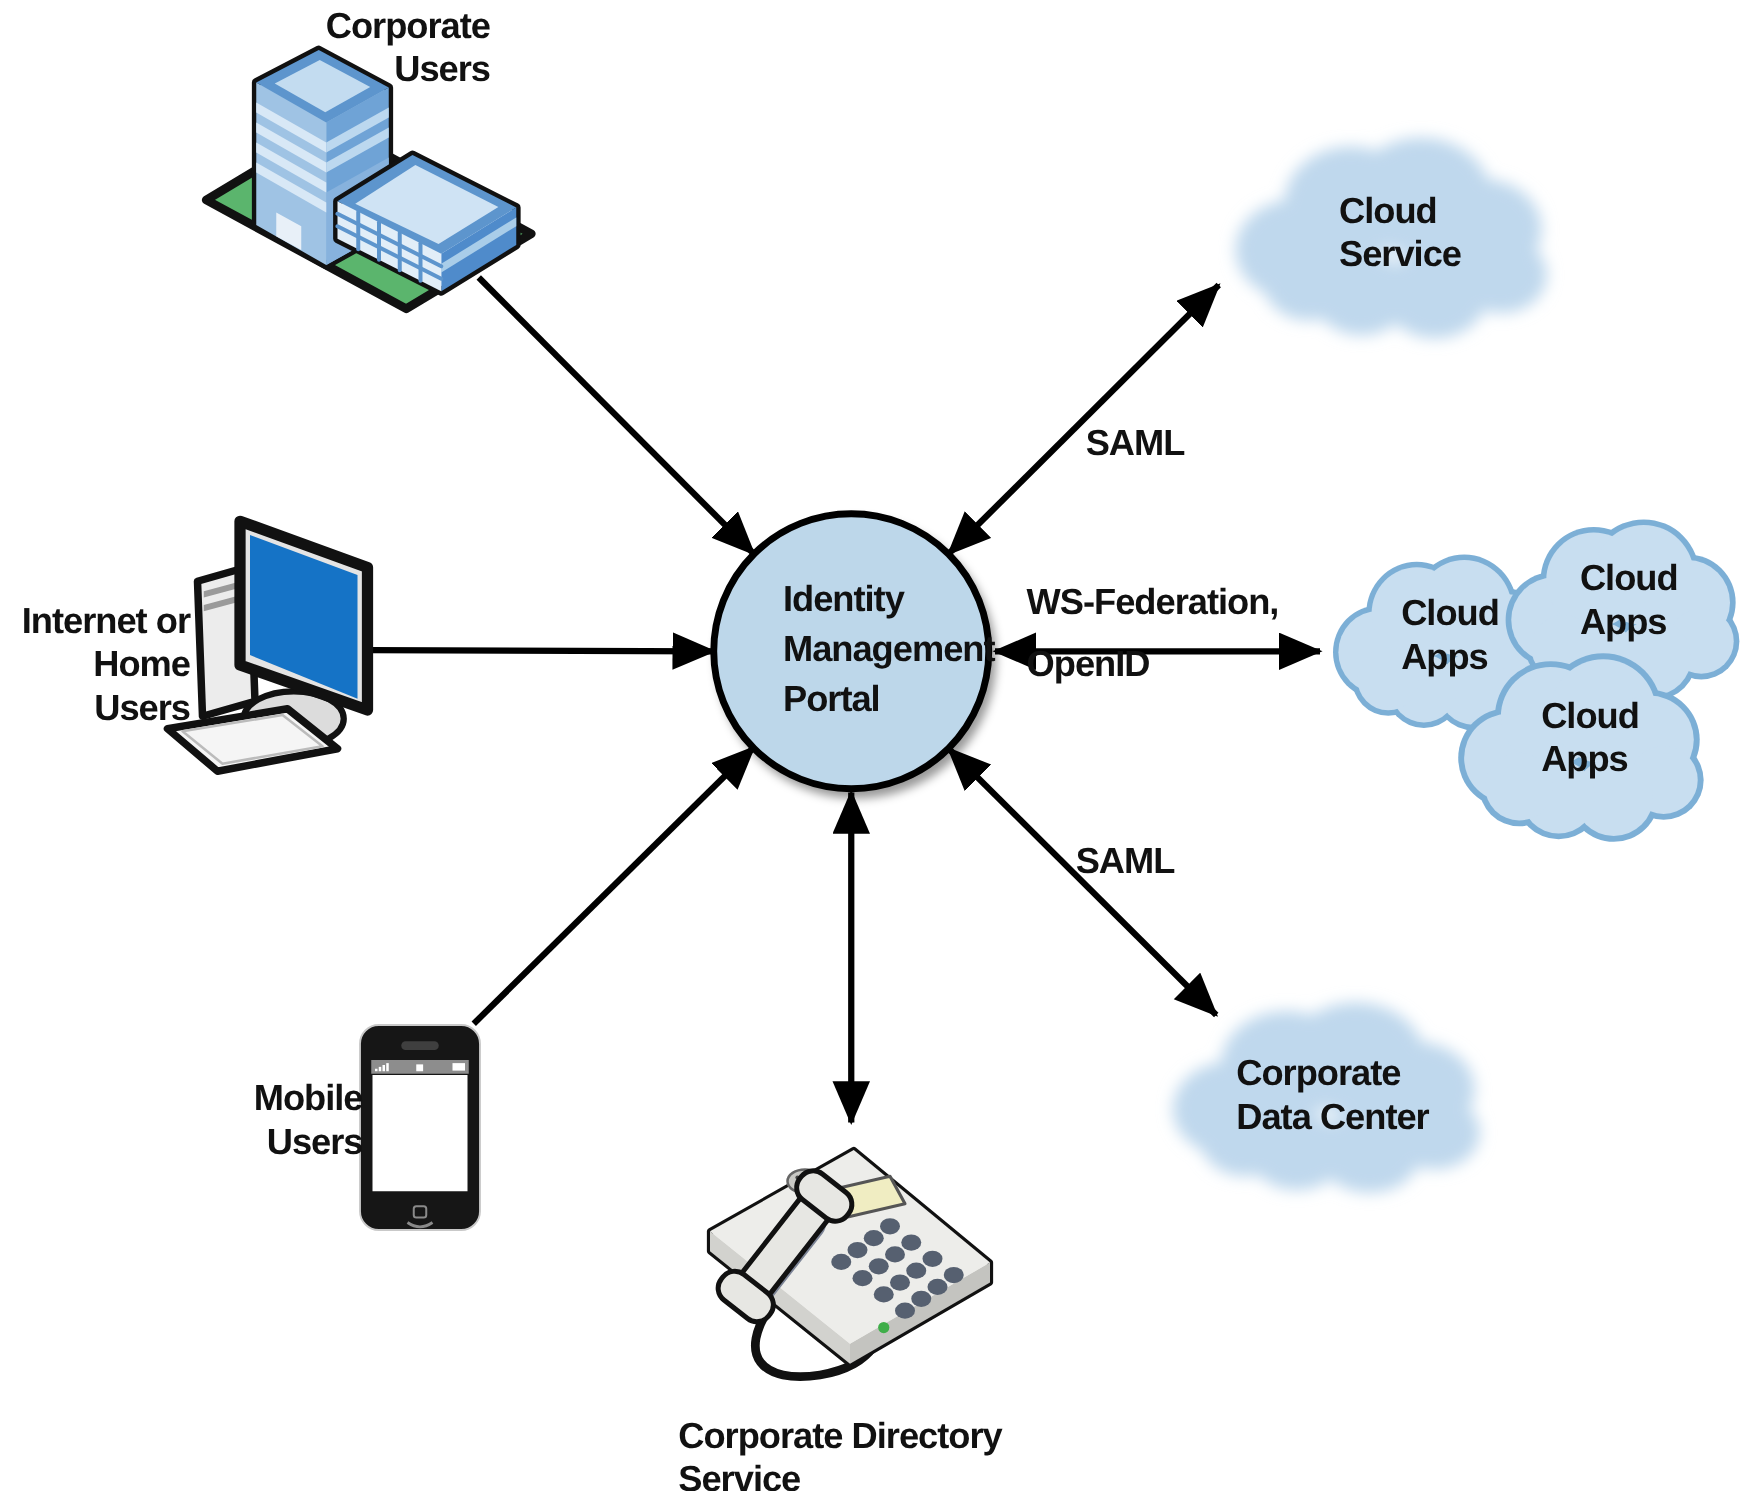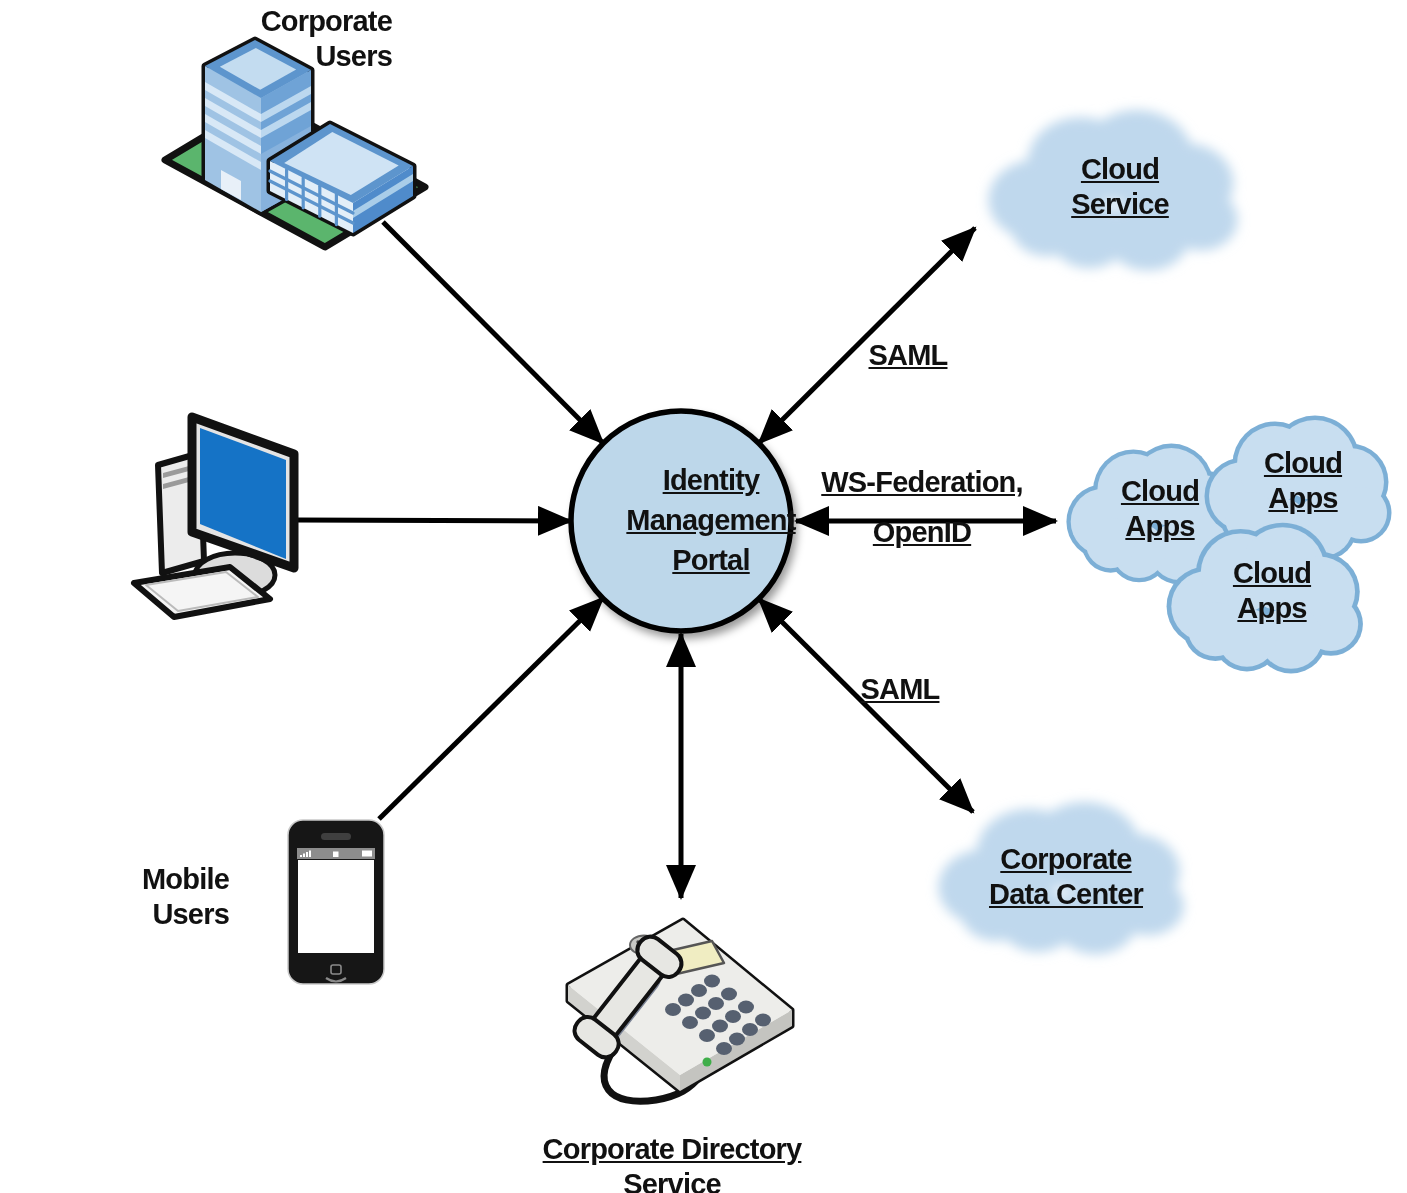--- a/index.html
+++ b/index.html
@@ -1,21 +1,21 @@
 <!DOCTYPE html>
 <html><head>
 <meta charset="utf-8">
 <style>
   html,body{margin:0;padding:0;background:#fff;}
   .canvas{position:relative;width:1407px;height:1193px;background:#fff;overflow:hidden;
           font-family:"Liberation Sans",sans-serif;}
   .canvas svg{position:absolute;left:0;top:0;}
   .lbl{position:absolute;white-space:pre-line;color:#111;
        font:700 29px/1.21 "Liberation Sans",sans-serif;letter-spacing:-0.8px;}
-  .lbl.center{transform:translateX(-50%);text-align:center;text-decoration:underline;}
+  .lbl.center{transform:translateX(-50%);text-align:left;}
   .lbl.right{text-align:right;}
   .lbl.portal{line-height:1.38;}
   .lbl.wsfed{line-height:1.72;}
 </style>
 </head>
 <body>
 
 <div class="canvas">
 
 <svg width="1407" height="1193" viewBox="0 0 1407 1193">
@@ -205,22 +205,24 @@
       <ellipse cx="147" cy="120.5" rx="8" ry="6.5"></ellipse>
           <ellipse cx="164" cy="133.5" rx="8" ry="6.5"></ellipse>
     </g>
     <circle cx="147" cy="147" r="4.5" fill="#3fae49"></circle>
   </g>
 </svg>
 
 <div class="lbl right" style="right:1015px; top:4px;">Corporate
 Users</div>
 
-
-<div class="lbl right" style="right:1178px; top:862px;">Mobile
+<div class="lbl right" style="right:1255px; top:480px;">Internet or
+Home Users</div>
+
+<div class="lbl right" style="right:1117px; top:862px;">Mobile
 Users</div>
 
 <div class="lbl center" style="left:672px; top:1132px;">Corporate Directory
 Service</div>
 
 <div class="lbl center" style="left:1120px; top:152px;">Cloud
 Service</div>
 
 <div class="lbl center" style="left:1160px; top:474px;">Cloud
 Apps</div>

